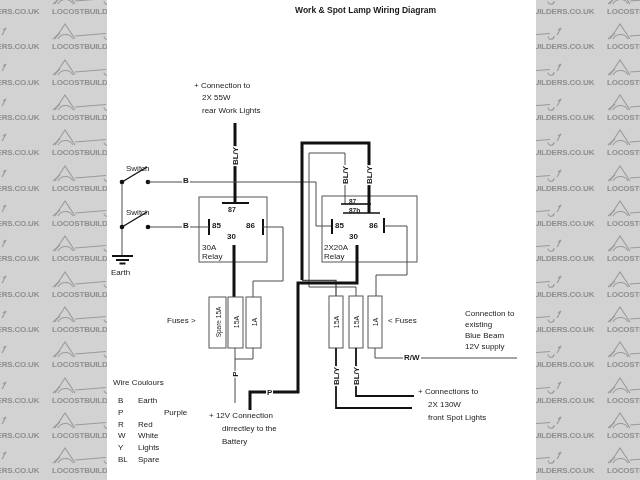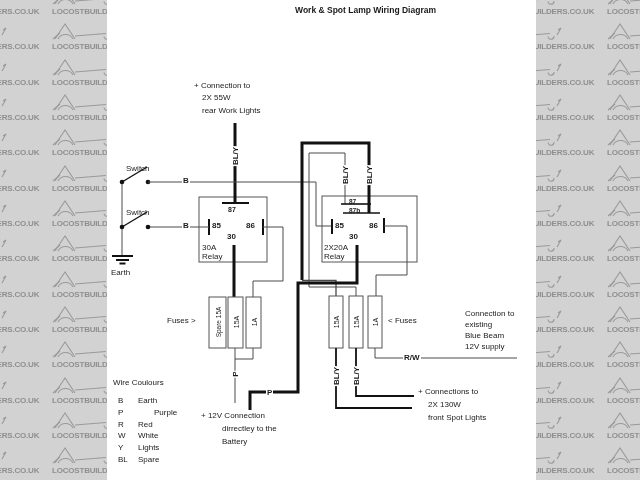--- a/index.html
+++ b/index.html
@@ -1569,29 +1569,29 @@
 
   <div class="lbl" style="left:465px;top:309px;">Connection to</div>
   <div class="lbl" style="left:465px;top:320px;">existing</div>
   <div class="lbl" style="left:465px;top:331px;">Blue Beam</div>
   <div class="lbl" style="left:465px;top:342px;">12V supply</div>
 
   <div class="lbl" style="left:418px;top:387px;">+ Connections to</div>
   <div class="lbl" style="left:428px;top:400px;">2X 130W</div>
   <div class="lbl" style="left:428px;top:413px;">front Spot Lights</div>
 
-  <div class="lbl" style="left:201px;top:411px;">+ 12V Connection</div>
+  <div class="lbl" style="left:209px;top:411px;">+ 12V Connection</div>
   <div class="lbl" style="left:222px;top:424px;">dirrectley to the</div>
   <div class="lbl" style="left:222px;top:437px;">Battery</div>
 
   <div class="lbl" style="left:113px;top:378px;">Wire Coulours</div>
   <div class="lbl" style="left:118px;top:396px;">B</div>
   <div class="lbl" style="left:138px;top:396px;">Earth</div>
   <div class="lbl" style="left:118px;top:408px;">P</div>
-  <div class="lbl" style="left:138px;top:408px;padding-left:16px;">Purple</div>
+  <div class="lbl" style="left:148px;top:408px;padding-left:16px;">Purple</div>
   <div class="lbl" style="left:118px;top:420px;">R</div>
   <div class="lbl" style="left:138px;top:420px;">Red</div>
   <div class="lbl" style="left:118px;top:431px;">W</div>
   <div class="lbl" style="left:138px;top:431px;">White</div>
   <div class="lbl" style="left:118px;top:443px;">Y</div>
   <div class="lbl" style="left:138px;top:443px;">Lights</div>
   <div class="lbl" style="left:118px;top:455px;">BL</div>
   <div class="lbl" style="left:138px;top:455px;">Spare</div>
 
 </div>

